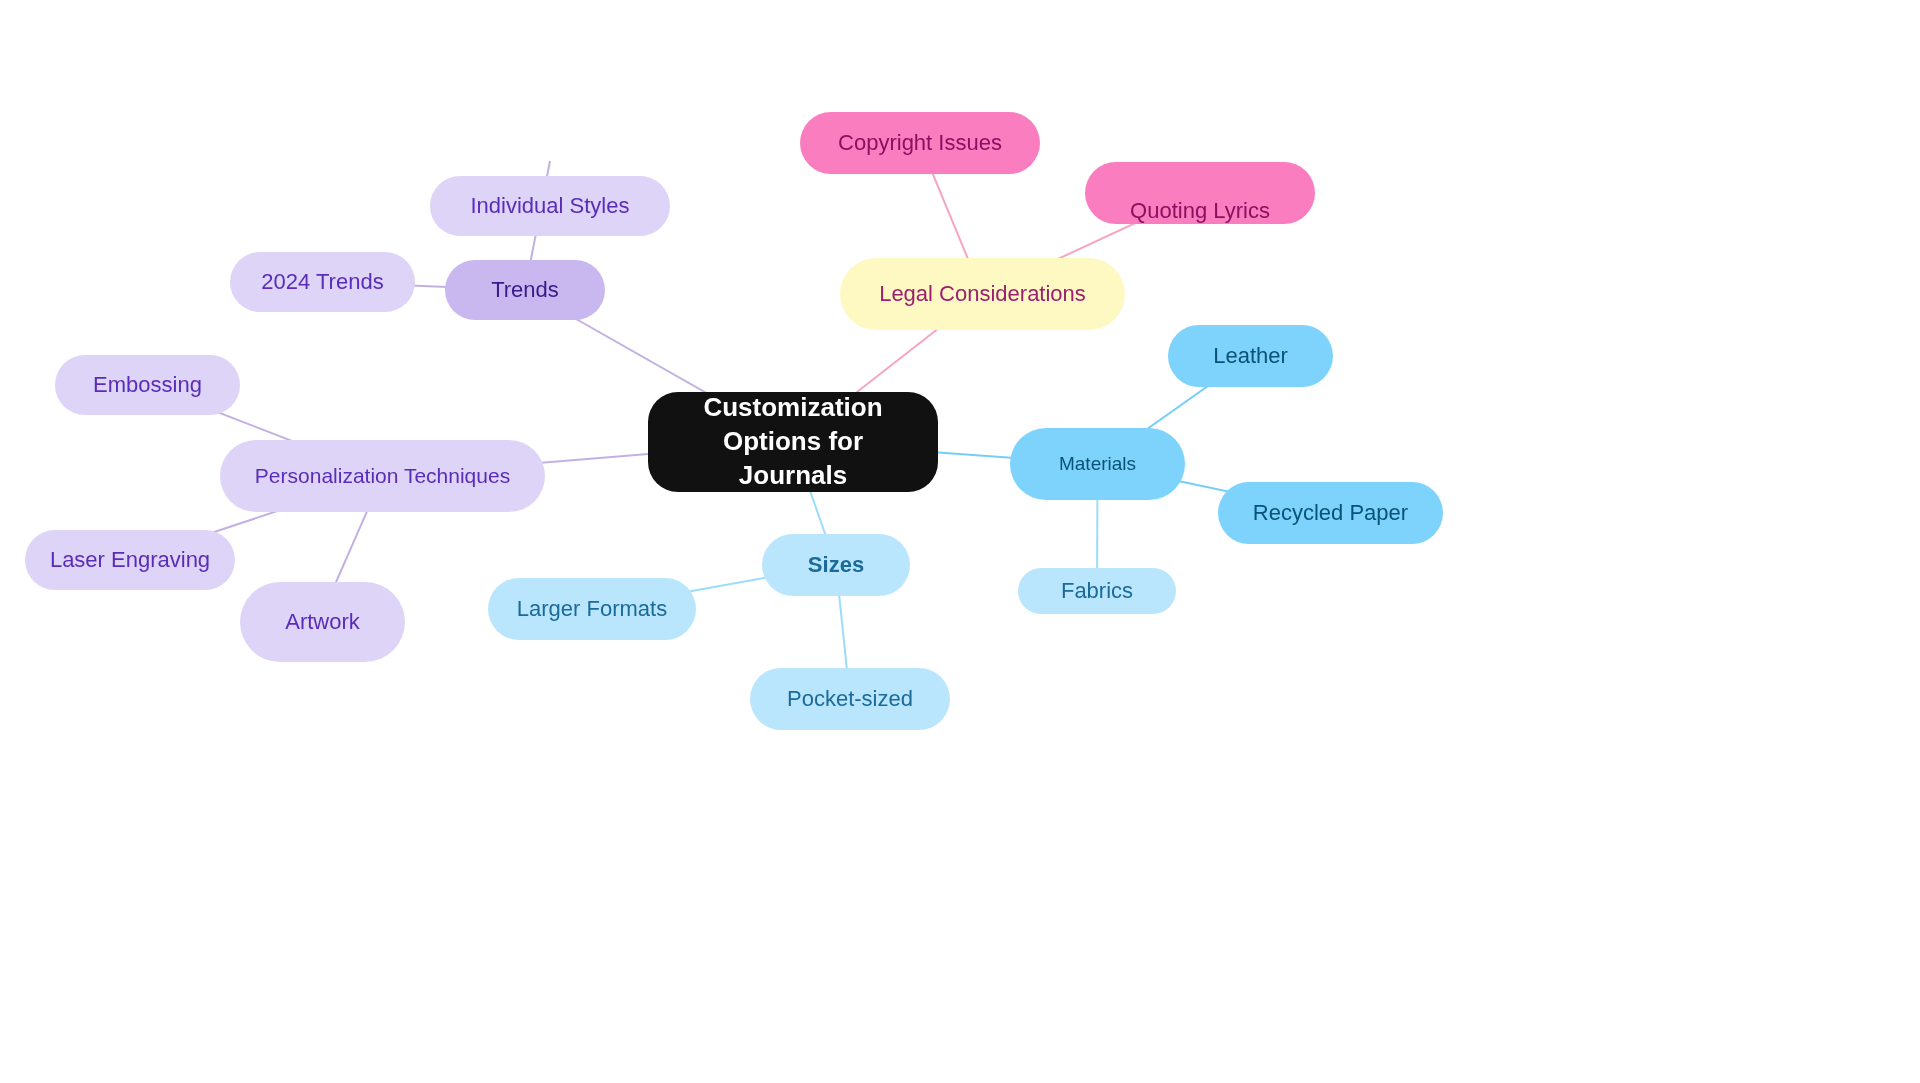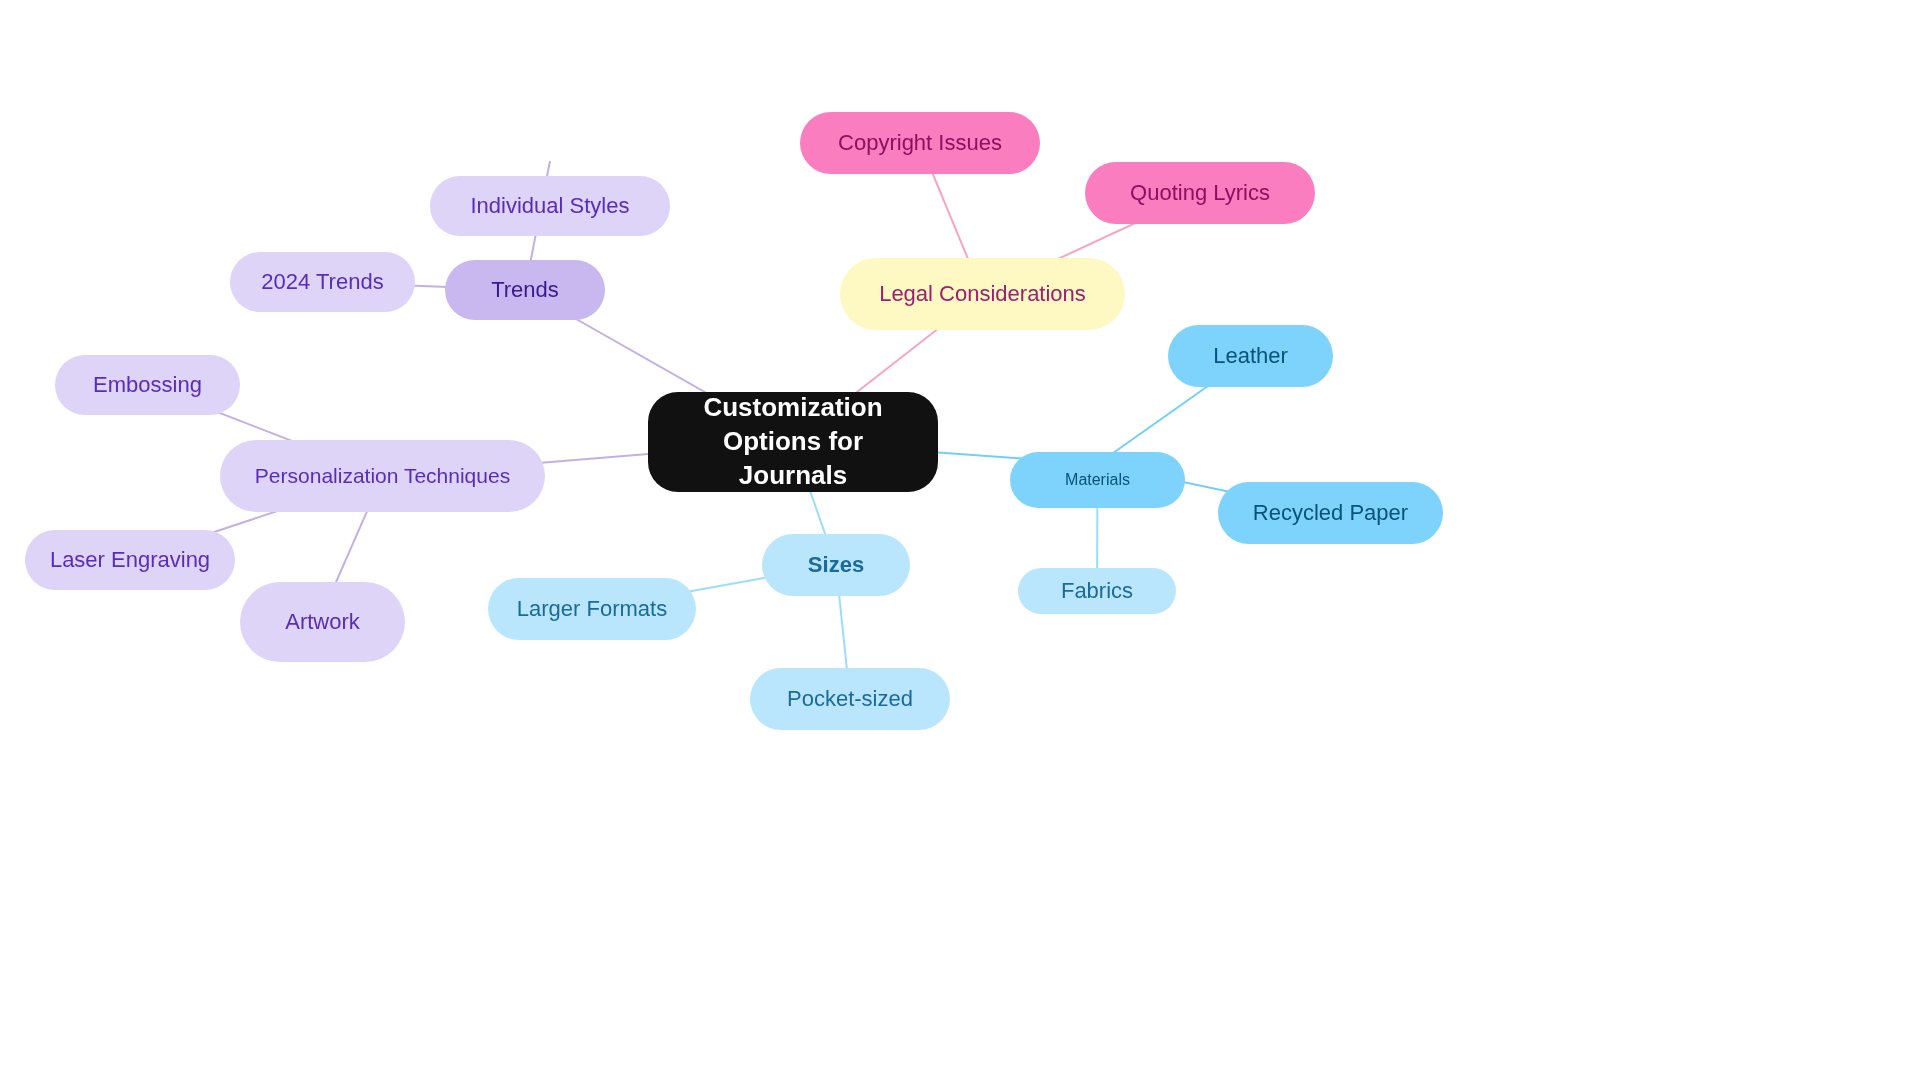--- a/index.html
+++ b/index.html
@@ -114,21 +114,21 @@
 </div>
 
 <div class="node node-pink-light" style="left:840px; top:258px; width:285px; height:72px; font-size:22px;">
   <span>Legal Considerations</span>
 </div>
 
 <div class="node node-pink-dark" style="left:800px; top:112px; width:240px; height:62px;">
   <span>Copyright Issues</span>
 </div>
 
-<div class="node node-pink-dark" style="left:1085px; top:162px; width:230px; height:62px;">
+<div class="node node-pink-dark" style="left:1085px; top:162px; width:230px; height:62px;align-items:flex-end;">
   <span>Quoting Lyrics</span>
 </div>
 
 <div class="node node-purple-light" style="left:220px; top:440px; width:325px; height:72px; font-size:21px;">
   <span>Personalization Techniques</span>
 </div>
 
 <div class="node node-purple-light" style="left:55px; top:355px; width:185px; height:60px;align-items:center;">
   <span>Embossing</span>
 </div>
@@ -146,21 +146,21 @@
 </div>
 
 <div class="node node-blue-light" style="left:488px; top:578px; width:208px; height:62px;">
   <span>Larger Formats</span>
 </div>
 
 <div class="node node-blue-light" style="left:750px; top:668px; width:200px; height:62px;">
   <span>Pocket-sized</span>
 </div>
 
-<div class="node node-blue-dark" style="left:1010px; top:452px; width:175px; height:56px; font-size:16px;">
+<div class="node node-blue-dark" style="left:1010px; top:428px; width:175px; height:72px; font-size:19px;">
   <span>Materials</span>
 </div>
 
 <div class="node node-blue-dark" style="left:1168px; top:325px; width:165px; height:62px;">
   <span>Leather</span>
 </div>
 
 <div class="node node-blue-dark" style="left:1218px; top:482px; width:225px; height:62px;">
   <span>Recycled Paper</span>
 </div>

